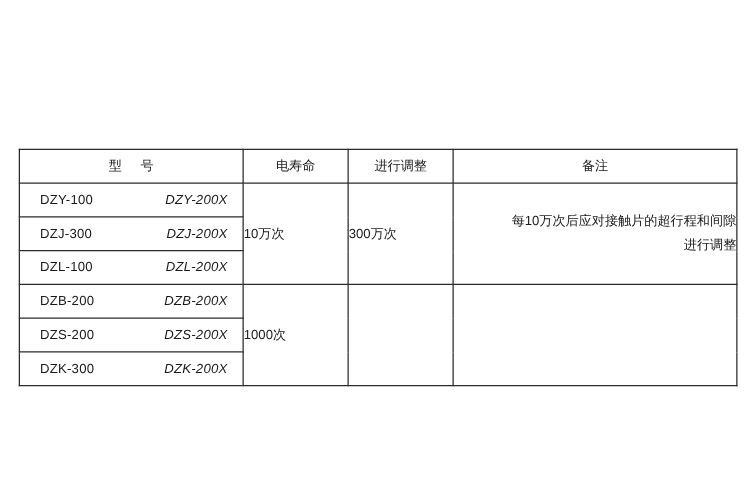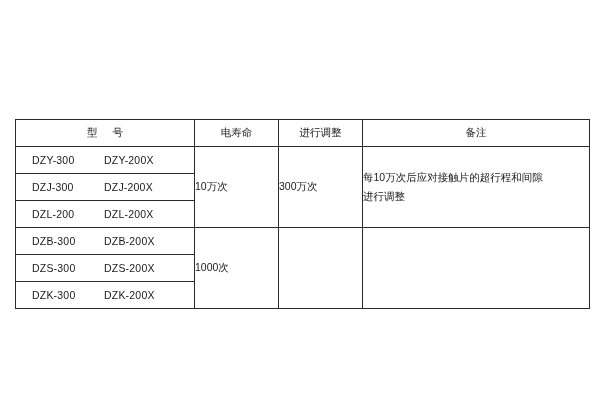--- a/index.html
+++ b/index.html
@@ -57,34 +57,36 @@
   }
   .model-cell .m1 {
     display: inline-block;
     min-width: 72px;
     text-align: left;
     padding-left: 4px;
   }
   .model-cell .m2 {
     display: inline-block;
     min-width: 78px;
-    text-align: left;
+    text-align: right;
+    font-style: italic;
   }
   .head-model {
     letter-spacing: 6px;
     padding-left: 6px;
     margin-top: 12px;
   }
   .center {
     text-align: left;
   }
   .note-cell {
     padding: 4px 0 4px 14px;
     vertical-align: top;
     line-height: 1.85;
+    text-align: right;
   }
   .note-cell div {
     font-size: 10.5px;
   }
 </style>
 </head>
 <body>
 
 <div class="page">
   <div class="table-wrap">
@@ -94,54 +96,54 @@
         <td class="col-model">
           <span class="head-model">型    号</span>
         </td>
         <td class="col-elife">电寿命</td>
         <td class="col-mlife">进行调整</td>
         <td class="col-note">备注</td>
       </tr>
 
       <tr class="body-row">
         <td class="model-cell">
-          <span class="m1">DZY-300</span><span class="m2">DZY-200X</span>
+          <span class="m1">DZY-100</span><span class="m2">DZY-200X</span>
         </td>
         <td class="center" rowspan="3">10万次</td>
         <td class="center" rowspan="3">300万次</td>
         <td class="note-cell" rowspan="3">
           <div>每10万次后应对接触片的超行程和间隙</div>
           <div>进行调整</div>
         </td>
       </tr>
 
       <tr class="body-row">
         <td class="model-cell">
           <span class="m1">DZJ-300</span><span class="m2">DZJ-200X</span>
         </td>
       </tr>
 
       <tr class="body-row">
         <td class="model-cell">
-          <span class="m1">DZL-200</span><span class="m2">DZL-200X</span>
+          <span class="m1">DZL-100</span><span class="m2">DZL-200X</span>
         </td>
       </tr>
 
       <tr class="body-row">
         <td class="model-cell">
-          <span class="m1">DZB-300</span><span class="m2">DZB-200X</span>
+          <span class="m1">DZB-200</span><span class="m2">DZB-200X</span>
         </td>
         <td class="center" rowspan="3">1000次</td>
         <td rowspan="3"></td>
         <td rowspan="3"></td>
       </tr>
 
       <tr class="body-row">
         <td class="model-cell">
-          <span class="m1">DZS-300</span><span class="m2">DZS-200X</span>
+          <span class="m1">DZS-200</span><span class="m2">DZS-200X</span>
         </td>
       </tr>
 
       <tr class="body-row">
         <td class="model-cell">
           <span class="m1">DZK-300</span><span class="m2">DZK-200X</span>
         </td>
       </tr>
     </tbody>
       </table>

